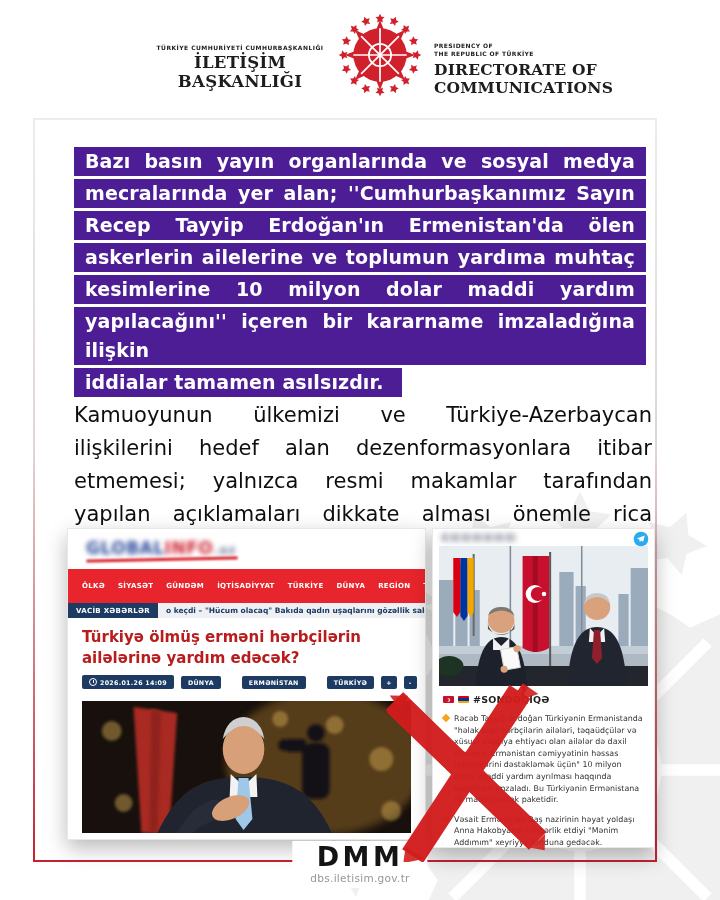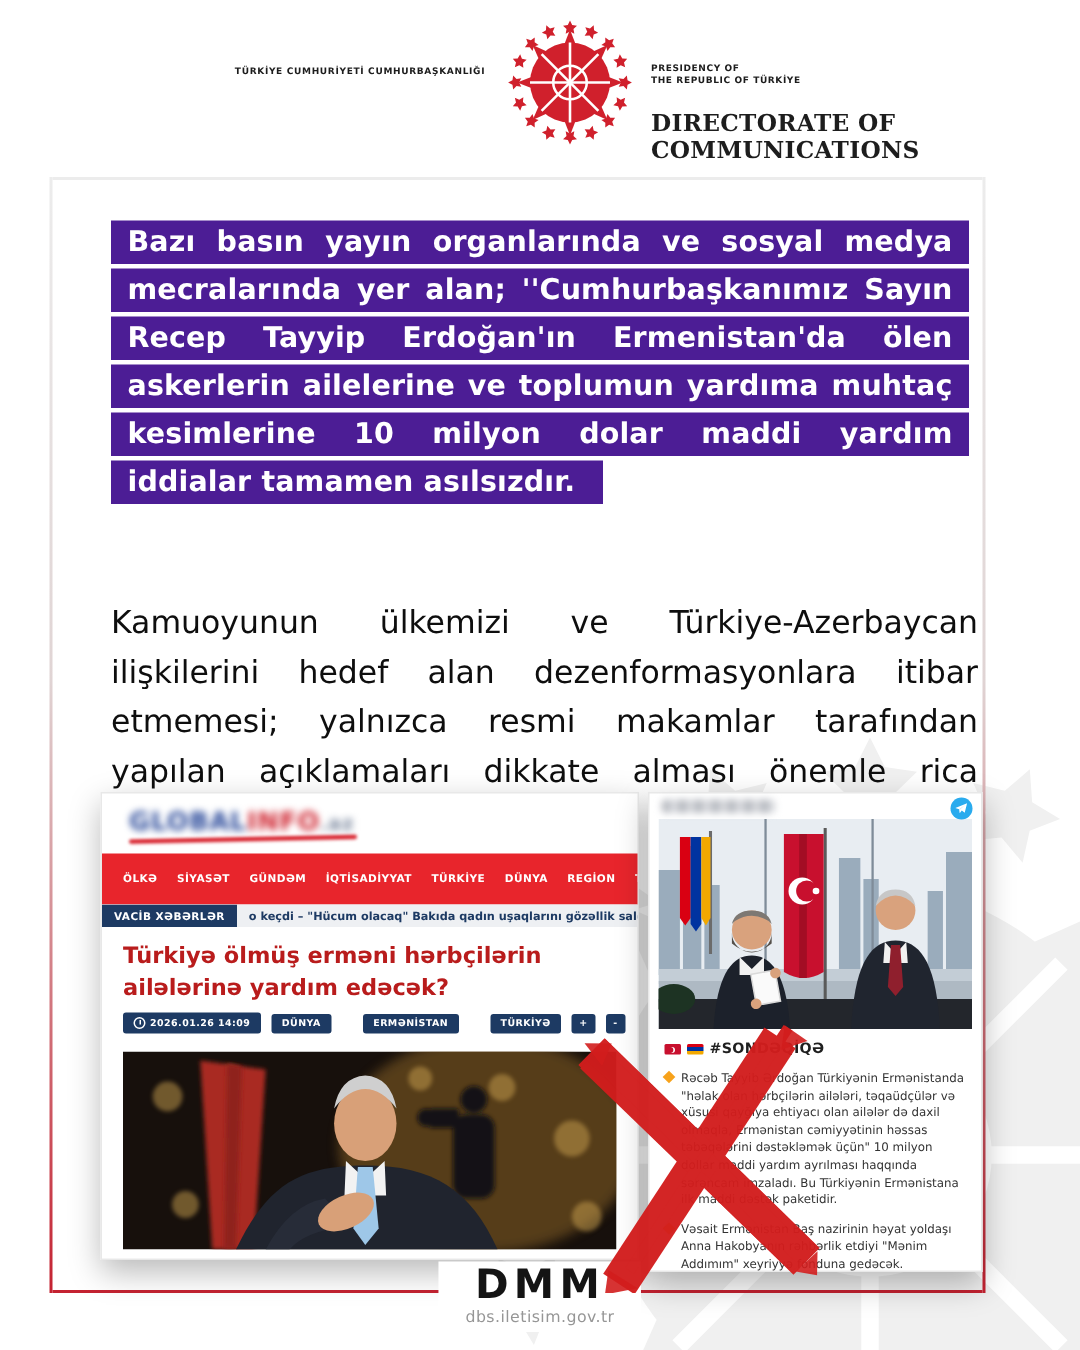--- a/index.html
+++ b/index.html
@@ -14,21 +14,21 @@
     border:2px solid;border-image:linear-gradient(180deg,#ececec 0%,#e0d4d4 45%,#c42231 100%) 1;
     pointer-events:none;}
 
   
   .hdr-left{position:absolute;top:44px;left:142px;width:196px;text-align:center;z-index:2;color:#1d1d1d;}
   .hdr-left .small{font-size:6px;font-weight:700;letter-spacing:.45px;}
   .hdr-left .big{font-family:"DejaVu Serif","Liberation Serif",serif;font-weight:700;font-size:16.5px;letter-spacing:.3px;margin-top:2px;}
   .seal{position:absolute;top:12px;left:337px;width:86px;height:86px;z-index:2;}
   .hdr-right{position:absolute;top:42px;left:434px;z-index:2;color:#1d1d1d;}
   .hdr-right .small{font-size:6px;font-weight:700;letter-spacing:.4px;line-height:7.5px;}
-  .hdr-right .big{font-family:"DejaVu Serif","Liberation Serif",serif;font-weight:700;font-size:15.5px;line-height:17.5px;letter-spacing:.2px;margin-top:16px;}
+  .hdr-right .big{font-family:"DejaVu Serif","Liberation Serif",serif;font-weight:700;font-size:15.5px;line-height:17.5px;letter-spacing:.2px;margin-top:4px;}
 
   
   .statement{position:absolute;top:147px;left:74px;width:572px;z-index:2;}
   .bar{background:#4c1d95;color:#fff;font-weight:700;font-size:19px;line-height:29px;
        padding:0 11px;margin-bottom:3px;text-align:justify;letter-spacing:.1px;}
   .bar.j{text-align-last:justify;}
   .bar.last{display:inline-block;padding-right:18px;text-align:left;}
 
   
   .advisory{position:absolute;top:399px;left:74px;width:578px;z-index:2;
@@ -126,20 +126,21 @@
       <line x1="28" y1="28" x2="72" y2="72"></line>
         <line x1="72" y1="28" x2="28" y2="72"></line>
       <circle cx="50" cy="50" r="13"></circle>
     </g>
   </svg>
 
   <div class="frame"></div>
 
   <div class="hdr-left">
     <div class="small">TÜRKİYE CUMHURİYETİ CUMHURBAŞKANLIĞI</div>
+    <div class="big">İLETİŞİM BAŞKANLIĞI</div>
   </div>
 
   <svg class="seal" viewBox="0 0 100 100" aria-hidden="true">
     <g fill="#d0202c">
       <path transform="rotate(0 50 50)" d="M50 2l1.7 3.4 3.7.55-2.7 2.6.65 3.7L50 10.5l-3.35 1.75.65-3.7-2.7-2.6 3.7-.55z"></path>
       <path transform="rotate(22.5 50 50)" d="M50 2l1.7 3.4 3.7.55-2.7 2.6.65 3.7L50 10.5l-3.35 1.75.65-3.7-2.7-2.6 3.7-.55z"></path>
       <path transform="rotate(45 50 50)" d="M50 2l1.7 3.4 3.7.55-2.7 2.6.65 3.7L50 10.5l-3.35 1.75.65-3.7-2.7-2.6 3.7-.55z"></path>
       <path transform="rotate(67.5 50 50)" d="M50 2l1.7 3.4 3.7.55-2.7 2.6.65 3.7L50 10.5l-3.35 1.75.65-3.7-2.7-2.6 3.7-.55z"></path>
       <path transform="rotate(90 50 50)" d="M50 2l1.7 3.4 3.7.55-2.7 2.6.65 3.7L50 10.5l-3.35 1.75.65-3.7-2.7-2.6 3.7-.55z"></path>
       <path transform="rotate(112.5 50 50)" d="M50 2l1.7 3.4 3.7.55-2.7 2.6.65 3.7L50 10.5l-3.35 1.75.65-3.7-2.7-2.6 3.7-.55z"></path>
@@ -178,20 +179,21 @@
     <div class="big">DIRECTORATE OF</div>
     <div class="big" style="margin-top:0;">COMMUNICATIONS</div>
   </div>
 
   <div class="statement">
     <div class="bar j">Bazı basın yayın organlarında ve sosyal medya</div>
     <div class="bar j">mecralarında yer alan; ''Cumhurbaşkanımız Sayın</div>
     <div class="bar j">Recep Tayyip Erdoğan'ın Ermenistan'da ölen</div>
     <div class="bar j">askerlerin ailelerine ve toplumun yardıma muhtaç</div>
     <div class="bar j">kesimlerine 10 milyon dolar maddi yardım</div>
+    <div class="bar j">yapılacağını'' içeren bir kararname imzaladığına ilişkin</div>
     <div class="bar last">iddialar tamamen asılsızdır.</div>
   </div>
 
   <p class="advisory">Kamuoyunun ülkemizi ve Türkiye-Azerbaycan ilişkilerini hedef alan dezenformasyonlara itibar etmemesi; yalnızca resmi makamlar tarafından yapılan açıklamaları dikkate alması önemle rica olunur.</p>
 
   <div class="news-card">
     <div class="site-logo-row">
       <div class="glogo"><span class="b1">GLOBAL</span><span class="b2">INFO</span><span class="b3">.az</span></div>
       <div class="glogo-swoosh"></div>
     </div>

